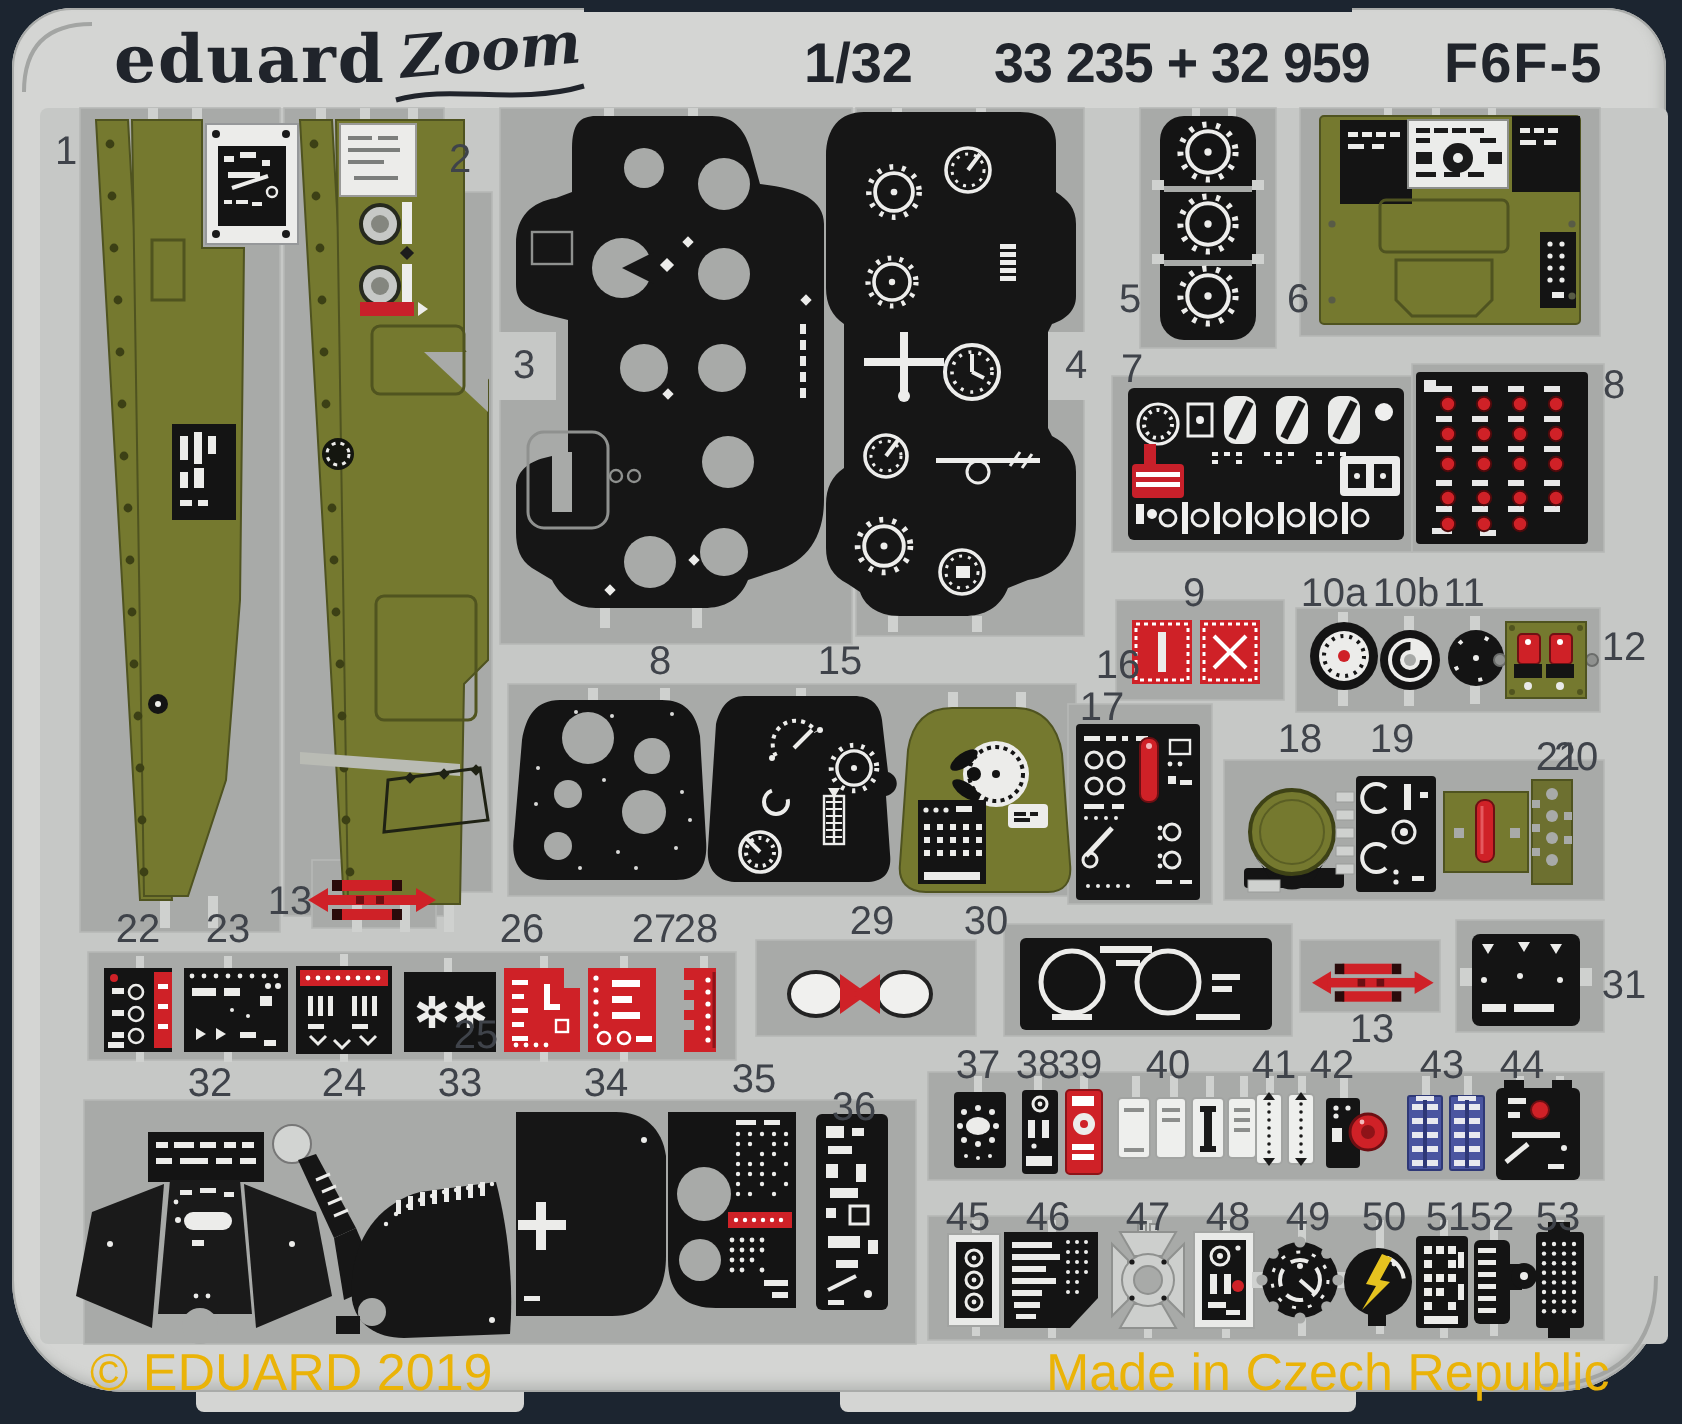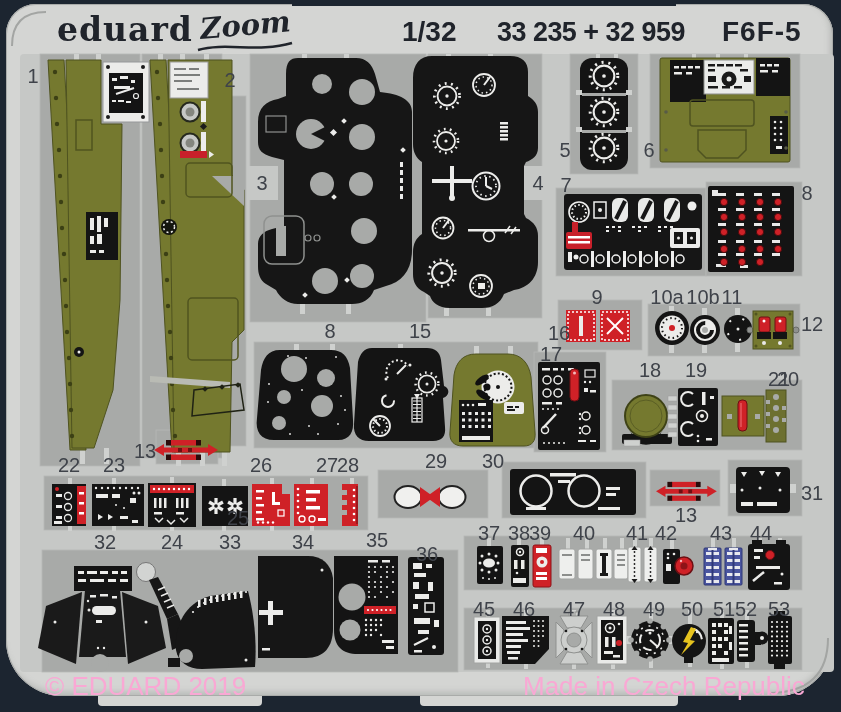--- a/index.html
+++ b/index.html
@@ -12,21 +12,21 @@
   .bottom-tab{position:absolute;background:#d4d5d3;height:10px;top:696px;border-radius:0 0 4px 4px;}
   .svg-layer{position:absolute;left:0;top:0;}
   .hdr{position:absolute;color:#20242b;white-space:nowrap;}
   .hdr-brand{left:57px;top:10px;font-family:"DejaVu Serif", serif;font-weight:bold;font-size:33px;letter-spacing:1px;}
   .hdr-zoom{left:200px;top:8px;font-family:"DejaVu Serif", serif;font-style:italic;font-weight:bold;
             font-size:29px;transform:rotate(-5deg);}
   .zoom-swash{position:absolute;left:196px;top:40px;}
   .hdr-scale{left:402px;top:16px;font-weight:bold;font-size:28px;}
   .hdr-catalog{left:497px;top:16px;font-weight:bold;font-size:28px;letter-spacing:-0.5px;transform:scaleX(0.96);transform-origin:left;}
   .hdr-model{left:722px;top:16px;font-weight:bold;font-size:28px;letter-spacing:1px;}
-  .ftr{position:absolute;color:#f9a8d4;font-size:26px;white-space:nowrap;}
+  .ftr{position:absolute;color:#eab308;font-size:26px;white-space:nowrap;}
   .ftr-copy{left:45px;top:671px;}
   .ftr-made{left:523px;top:671px;}
   .labels{position:absolute;left:0;top:0;width:841px;height:712px;pointer-events:none;}
   .part-label{position:absolute;transform:translateX(-50%);color:#3f434a;font-size:20px;line-height:1;}
 </style>
 </head>
 <body>
 
 <div class="stage">
   <div class="fret">

